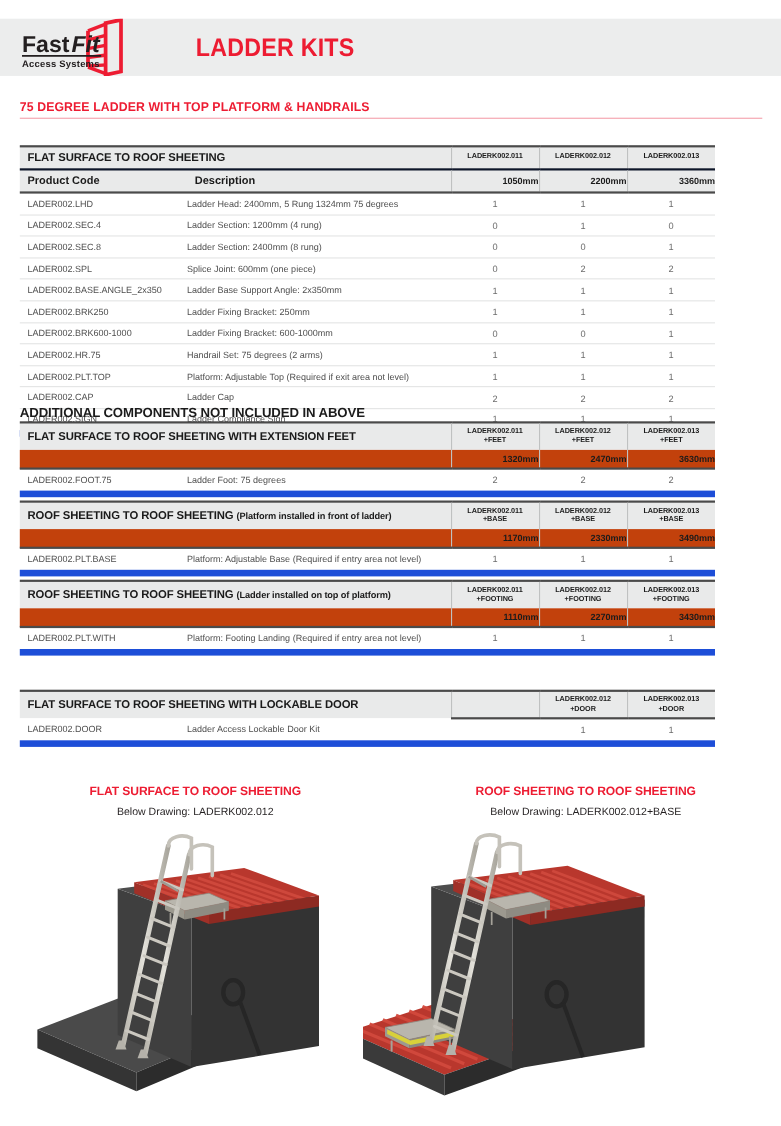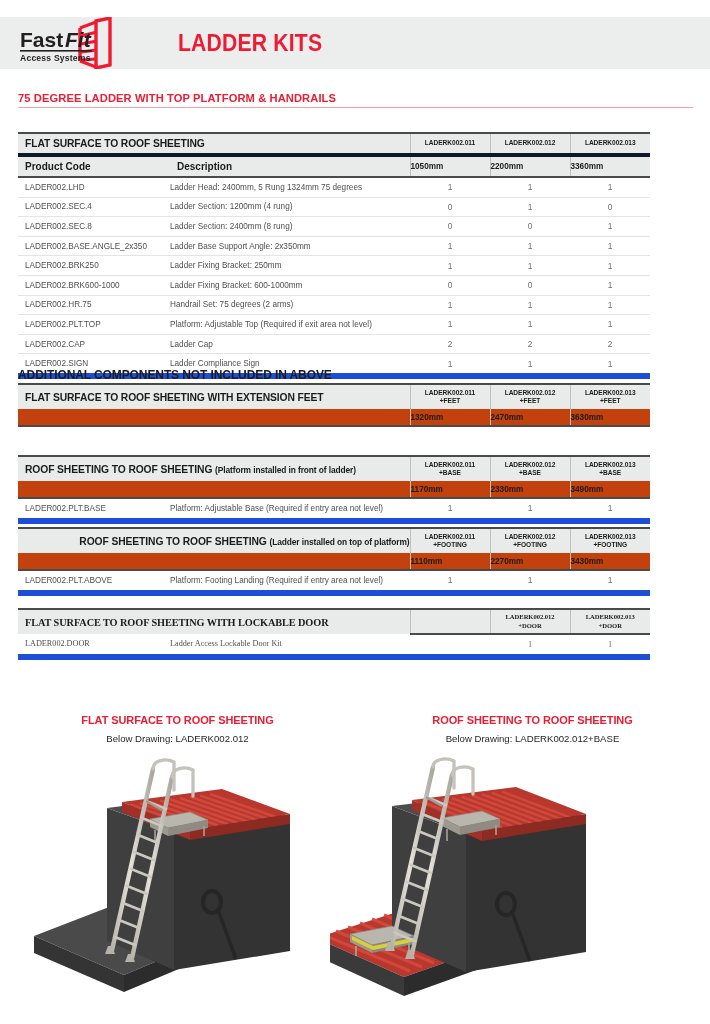--- a/index.html
+++ b/index.html
@@ -115,33 +115,33 @@
     color: #1b1b1b;
     line-height: 1.25;
     letter-spacing: -0.05px;
   }
   .colsep { border-left: 1px solid #bfc1c1; }
 
   
   .subhead-row td {
     background: #e9eaea;
     height: 19px;
-    border-top: 4px solid #0f172a;
+    border-top: 2px solid #0f172a;
     border-bottom: 2.2px solid #4a4a4a;
   }
   .subhead-row .lbl {
     font-size: 10px;
     font-weight: bold;
     padding-left: 7px;
     color: #1b1b1b;
   }
   .size {
     font-size: 8.2px;
     font-weight: bold;
-    text-align: left;
+    text-align: right;
     color: #1b1b1b;
   }
 
   
   .sizes-row td {
     background: #c2410c;
     height: 16px;
     border-bottom: 2.2px solid #4a4a4a;
   }
 
@@ -335,20 +335,37 @@
         </td>
       <td>
           <div class="cell-qty">0</div>
         </td>
       <td>
           <div class="cell-qty">1</div>
         </td>
     </tr>
     <tr class="data-row">
       <td>
+          <div class="cell-code">LADER002.SPL</div>
+        </td>
+      <td>
+          <div class="cell-desc">Splice Joint: 600mm (one piece)</div>
+        </td>
+      <td>
+          <div class="cell-qty">0</div>
+        </td>
+      <td>
+          <div class="cell-qty">2</div>
+        </td>
+      <td>
+          <div class="cell-qty">2</div>
+        </td>
+    </tr>
+    <tr class="data-row">
+      <td>
           <div class="cell-code">LADER002.BASE.ANGLE_2x350</div>
         </td>
       <td>
           <div class="cell-desc">Ladder Base Support Angle: 2x350mm</div>
         </td>
       <td>
           <div class="cell-qty">1</div>
         </td>
       <td>
           <div class="cell-qty">1</div>
@@ -490,20 +507,37 @@
     <tr class="sizes-row">
       <td colspan="2"></td>
       <td class="colsep">
           <div class="size">1320mm</div>
         </td>
       <td class="colsep">
           <div class="size">2470mm</div>
         </td>
       <td class="colsep">
           <div class="size">3630mm</div>
+        </td>
+    </tr>
+    <tr class="data-row">
+      <td>
+          <div class="cell-code">LADER002.FOOT.75</div>
+        </td>
+      <td>
+          <div class="cell-desc">Ladder Foot:  75 degrees</div>
+        </td>
+      <td>
+          <div class="cell-qty">2</div>
+        </td>
+      <td>
+          <div class="cell-qty">2</div>
+        </td>
+      <td>
+          <div class="cell-qty">2</div>
         </td>
     </tr>
   </tbody>
 </table>
 
 <table class="tbl" style="top:455px;">
   <colgroup>
       <col class="c-code">
       <col class="c-desc">
       <col class="c-q">
@@ -563,21 +597,21 @@
 <table class="tbl" style="top:527px;">
   <colgroup>
       <col class="c-code">
       <col class="c-desc">
       <col class="c-q">
       <col class="c-q">
       <col class="c-q">
     </colgroup>
   <tbody>
     <tr class="sect-row">
-      <td colspan="2" style="height:24px;text-align:right;">
+      <td colspan="2" style="height:24px;">
         <div class="sect-title">
           <span>ROOF SHEETING TO ROOF SHEETING</span>
           <span class="sub">(Ladder installed on top of platform)</span>
         </div>
       </td>
       <td class="colsep">
           <div class="kitcode"><span>LADERK002.011</span><br><span>+FOOTING</span></div>
         </td>
       <td class="colsep">
           <div class="kitcode"><span>LADERK002.012</span><br><span>+FOOTING</span></div>
@@ -593,39 +627,39 @@
         </td>
       <td class="colsep">
           <div class="size">2270mm</div>
         </td>
       <td class="colsep">
           <div class="size">3430mm</div>
         </td>
     </tr>
     <tr class="data-row">
       <td>
-          <div class="cell-code">LADER002.PLT.ABOVE</div>
+          <div class="cell-code">LADER002.PLT.WITH</div>
         </td>
       <td>
           <div class="cell-desc">Platform: Footing Landing (Required if entry area not level)</div>
         </td>
       <td>
           <div class="cell-qty">1</div>
         </td>
       <td>
           <div class="cell-qty">1</div>
         </td>
       <td>
           <div class="cell-qty">1</div>
         </td>
     </tr>
   </tbody>
 </table>
 
-<table class="tbl" style="top:608px;font-family:Liberation Serif, serif;">
+<table class="tbl" style="top:627px;">
   <colgroup>
       <col class="c-code">
       <col class="c-desc">
       <col class="c-q">
       <col class="c-q">
       <col class="c-q">
     </colgroup>
   <tbody>
     <tr class="sect-row">
       <td colspan="2" style="height:24px;">

